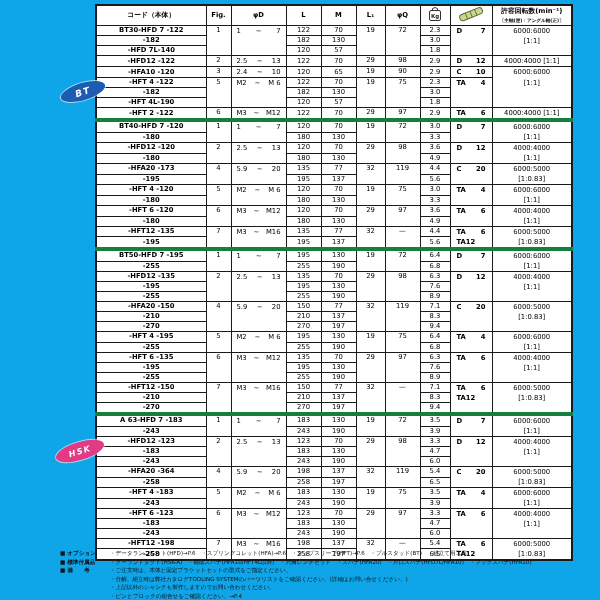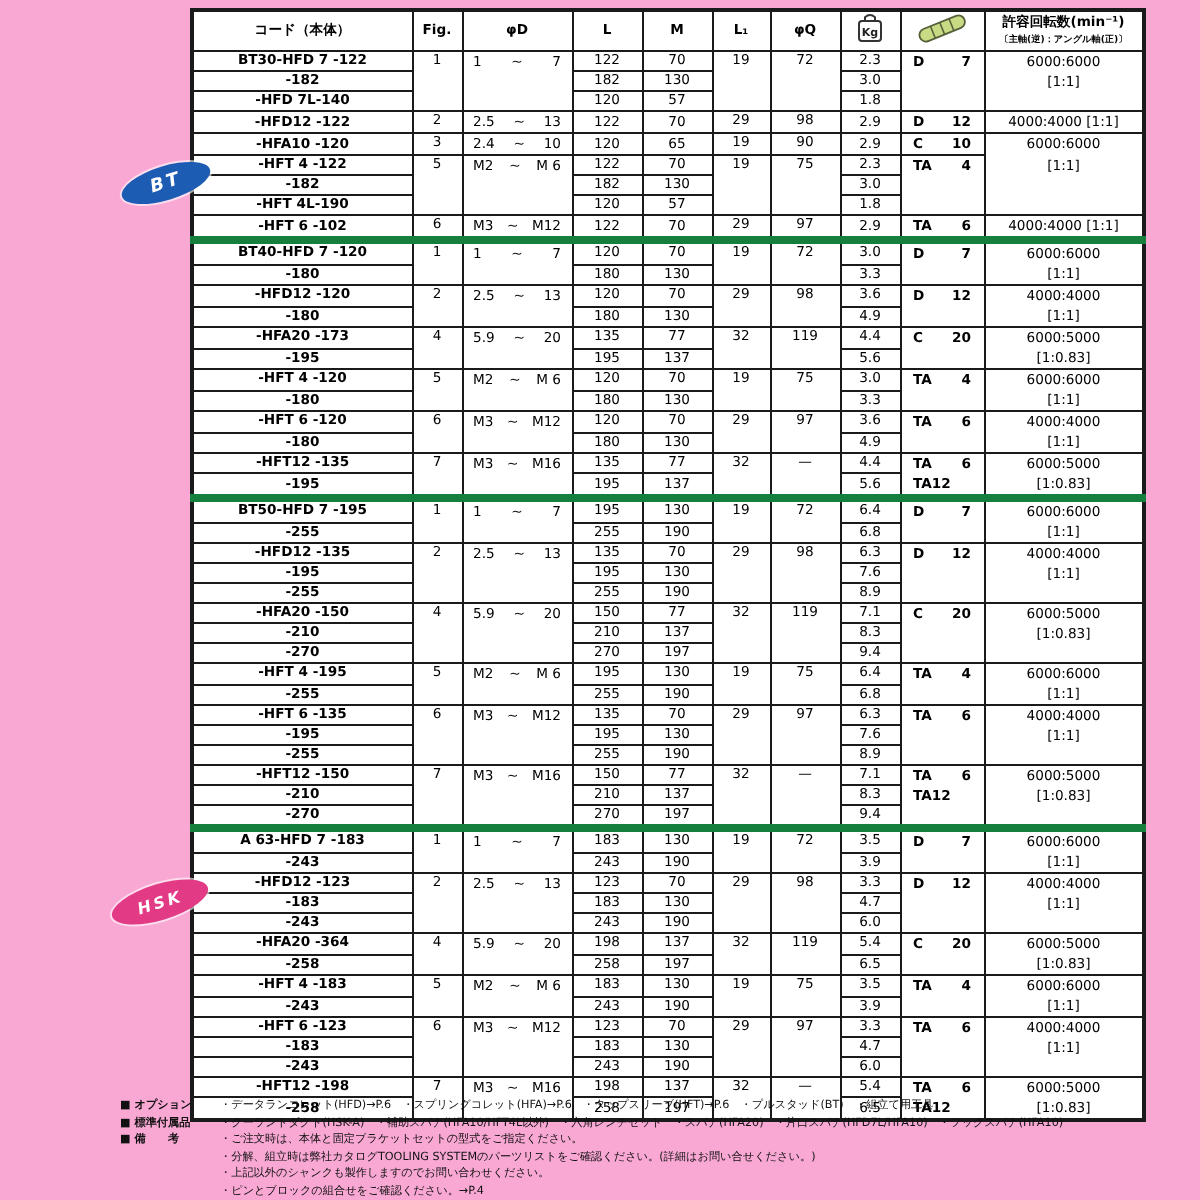--- a/index.html
+++ b/index.html
@@ -1,16 +1,16 @@
 <!DOCTYPE html>
 <html><head>
 <meta charset="utf-8">
 <style>
   html,body{margin:0;padding:0;background:#fff;}
-  .stage{position:relative;width:600px;height:600px;background:#f9a8d4;overflow:hidden;
+  .stage{position:relative;width:600px;height:600px;background:#0ea5e9;overflow:hidden;
          font-family:"DejaVu Sans",sans-serif;color:#000;}
   table.catalog{position:absolute;left:95px;top:4px;border-collapse:collapse;table-layout:fixed;
          width:476px;border:2px solid #1a1a1a;}
   table.catalog th, table.catalog td{border:1px solid #1a1a1a;padding:0;overflow:hidden;
          font-size:6.8px;line-height:9px;height:9px;text-align:center;background:#fff;}
   thead th{background:var(--header-gray,#e3e3e3);font-weight:bold;height:24px;font-size:7px;line-height:8px;}
   th.rot-h{font-size:5.8px;margin-top:27px;}
   th.rot-h .sub{font-size:4.6px;display:block;}
   td.code{ text-align:right;padding-right:7px;font-weight:bold;font-size:7px;margin-top:12px;}
   td.shade-blue{background:var(--row-blue,#c7d5ea);}
@@ -198,21 +198,21 @@
           <td>130</td>
           <td>3.0</td>
         </tr>
         <tr>
           <td class="code shade-blue">-HFT 4L-190</td>
           <td>120</td>
           <td>57</td>
           <td>1.8</td>
         </tr>
         <tr>
-          <td class="code shade-blue">-HFT 6 -102</td>
+          <td class="code shade-blue">-HFT 2 -122</td>
           <td class="merged">6</td>
           <td class="dcell merged">
             <div class="dflex">
               <span>M3</span>
               <span>~</span>
               <span>M12</span>
             </div>
           </td>
           <td>122</td>
           <td>70</td>

